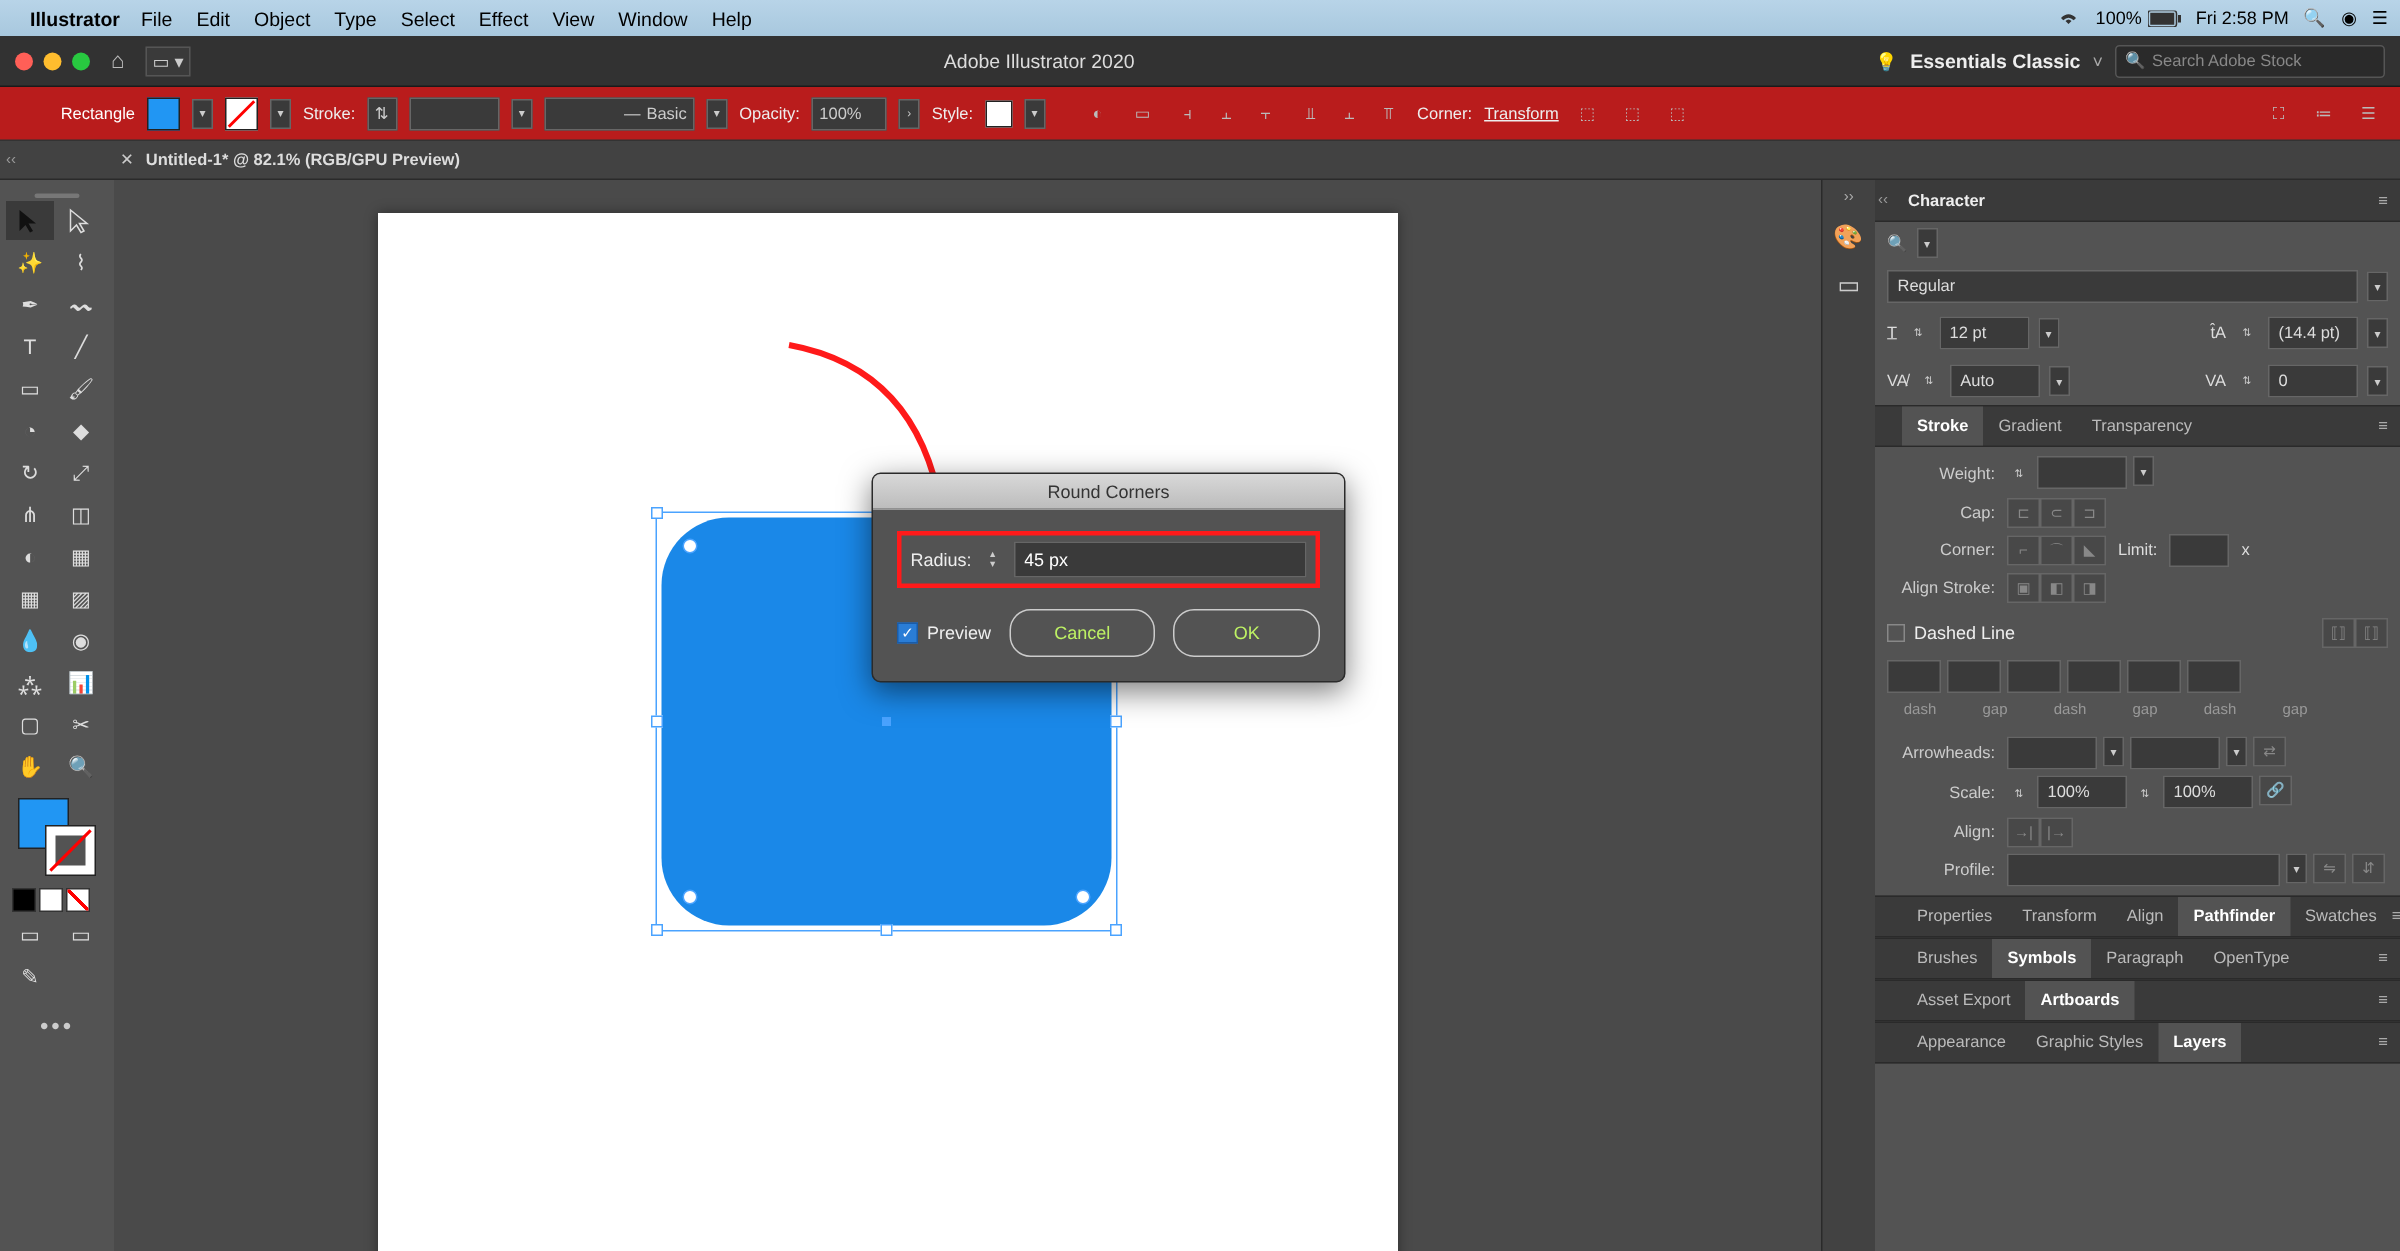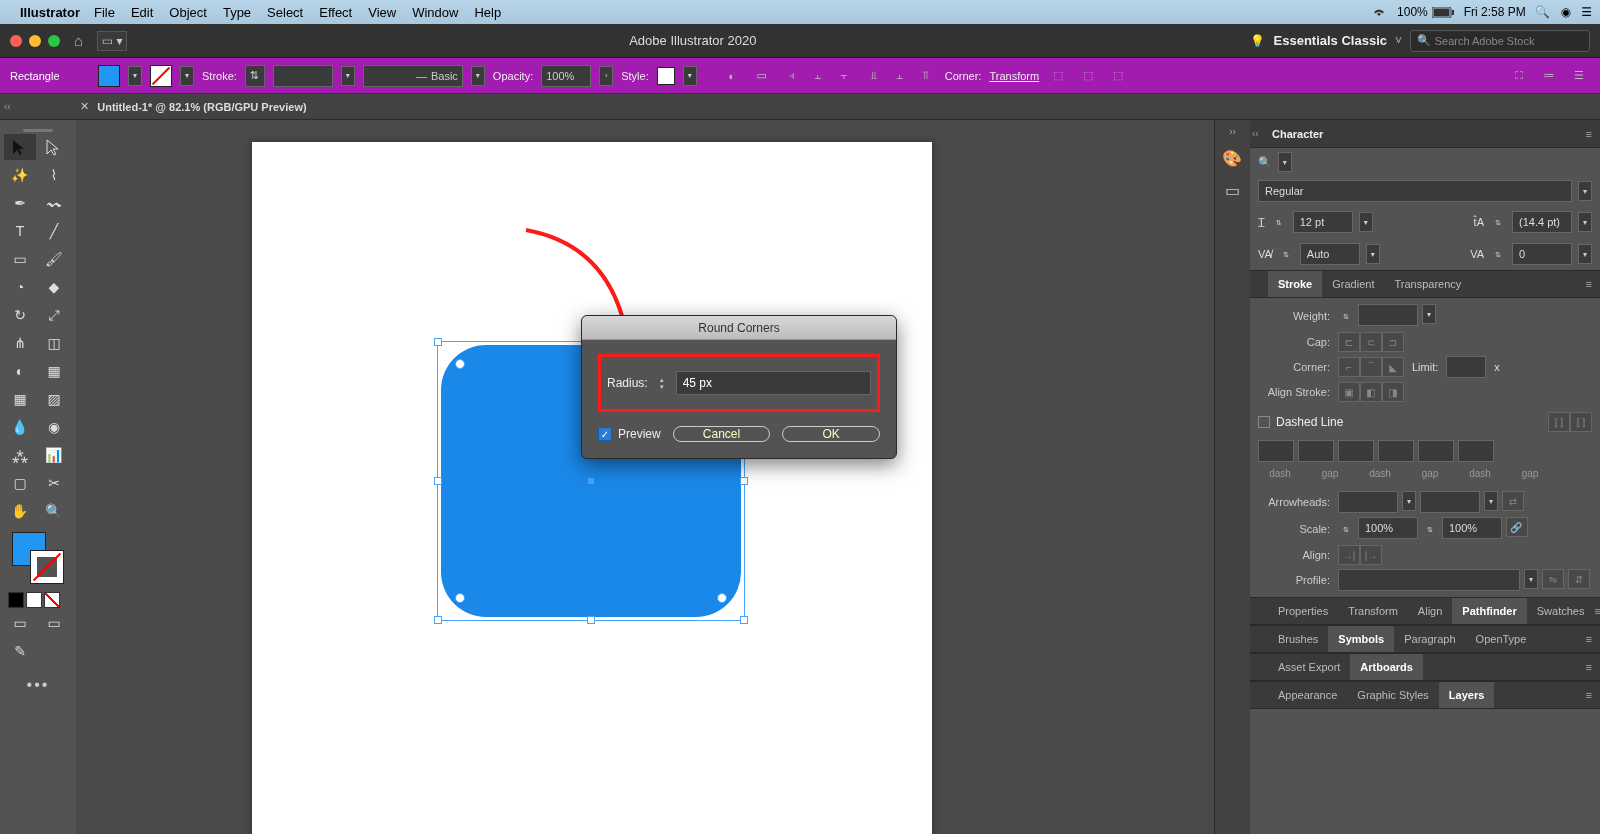--- a/index.html
+++ b/index.html
@@ -22,21 +22,21 @@
 .dot.green { background: #28c940; }
 .titlebar .home-icon { color:#bbb; font-size:15px; margin-right:14px; }
 .titlebar .arrange { width:30px; height:20px; background:#3a3a3a; border:1px solid #555; display:flex; align-items:center; justify-content:center; gap:2px; margin-right:8px; }
 .titlebar .title { flex:1; text-align:center; color:#ddd; font-size:13px; }
 .titlebar .workspace { display:flex; align-items:center; gap:8px; }
 .titlebar .ws-label { font-weight:600; color:#eee; font-size:13px; }
 .titlebar .ws-dd { color:#aaa; }
 .titlebar .search-stock { background:#2a2a2a; border:1px solid #555; height:22px; width:180px; display:flex; align-items:center; padding:0 6px; color:#888; font-size:11px; gap:4px; border-radius:3px; }
 
 
-.controlbar { height: 36px; background: #a21caf; display:flex; align-items:center; padding:0 10px; color:#ddd; font-size:11px; gap:8px; border-bottom:1px solid #333; }
+.controlbar { height: 36px; background: #b91c1c; display:flex; align-items:center; padding:0 10px; color:#ddd; font-size:11px; gap:8px; border-bottom:1px solid #333;text-align:right; }
 .controlbar .tool-label { color:#fff; width:80px; }
 .swatch { width:22px; height:22px; border:1px solid #222; display:inline-block; }
 .swatch.blue { background:#2196f3; }
 .swatch.none { background:#fff; position:relative; }
 .swatch.none::after { content:''; position:absolute; left:-2px; right:-2px; top:48%; height:2px; background:red; transform:rotate(-45deg); }
 .swatch.white { background:#fff; }
 .dd { width:14px; height:20px; background:#3a3a3a; border:1px solid #666; display:inline-flex; align-items:center; justify-content:center; font-size:8px; color:#ccc; }
 .ctl-text { color:#eee; }
 .ctl-field { background:#3a3a3a; border:1px solid #666; height:22px; padding:0 4px; color:#ccc; display:inline-flex; align-items:center; }
 .ctl-sep { width:8px; }
@@ -87,28 +87,28 @@
 .center-pt { position:absolute; top:50%; left:50%; width:6px; height:6px; background:#4aa3ff; margin:-3px; }
 
 
 .arrow { position:absolute; left:440px; top:100px; width:200px; height:210px; pointer-events:none; }
 .arrow svg { overflow:visible; }
 
 
 .dialog { position:absolute; left:505px; top:195px; width:316px; background:#535353; border:1px solid #2a2a2a; box-shadow:0 6px 20px rgba(0,0,0,.5); border-radius:6px; overflow:hidden; }
 .dialog-title { background:linear-gradient(#d8d8d8, #bcbcbc); color:#333; text-align:center; height:24px; line-height:24px; font-size:12px; border-bottom:1px solid #999; }
 .dialog-body { padding:14px 16px 16px; display:flex; flex-direction:column; gap:14px; }
-.radius-row { display:flex; align-items:center; gap:6px; border:3px solid #ff1a1a; padding:14px 6px; }
+.radius-row { display:flex; align-items:center; gap:6px; border:3px solid #ff1a1a; padding:4px 6px; }
 .radius-label { color:#eee; font-size:12px; }
 .radius-input { background:#3a3a3a; border:1px solid #666; height:24px; padding:0 6px; color:#fff; font-size:12px; flex:1; }
 .spinner { width:16px; height:24px; display:flex; flex-direction:column; justify-content:center; color:#ccc; font-size:7px; line-height:7px; text-align:center; }
 .dialog-actions { display:flex; align-items:center; gap:12px; }
 .checkbox { display:flex; align-items:center; gap:6px; color:#eee; font-size:12px; }
 .cb-box { width:14px; height:14px; background:#2a7dd6; border:1px solid #1a5ca8; display:flex; align-items:center; justify-content:center; color:#fff; font-size:10px; }
-.btn { flex:1; height:16px; border:1.5px solid #ccc; border-radius:14px; background:transparent; color:#fef9c3; font-size:12px; display:flex; align-items:center; justify-content:center; }
+.btn { flex:1; height:32px; border:1.5px solid #ccc; border-radius:14px; background:transparent; color:#bef264; font-size:12px; display:flex; align-items:center; justify-content:center; }
 
 
 .icon-strip { width:36px; background:#424242; display:flex; flex-direction:column; align-items:center; padding-top:6px; gap:10px; border-left:1px solid #2a2a2a; }
 .icon-strip .chev { font-size:10px; color:#aaa; }
 .icon-strip .ic { width:22px; height:22px; display:flex; align-items:center; justify-content:center; color:#ccc; }
 
 
 .panels { width:350px; background:#535353; display:flex; flex-direction:column; color:#ddd; font-size:11px; }
 .panel-header { background:#3a3a3a; height:28px; display:flex; align-items:center; padding:0 8px; border-bottom:1px solid #2a2a2a; position:relative; }
 .panel-header .chev-right { position:absolute; left:2px; color:#999; font-size:10px; }

